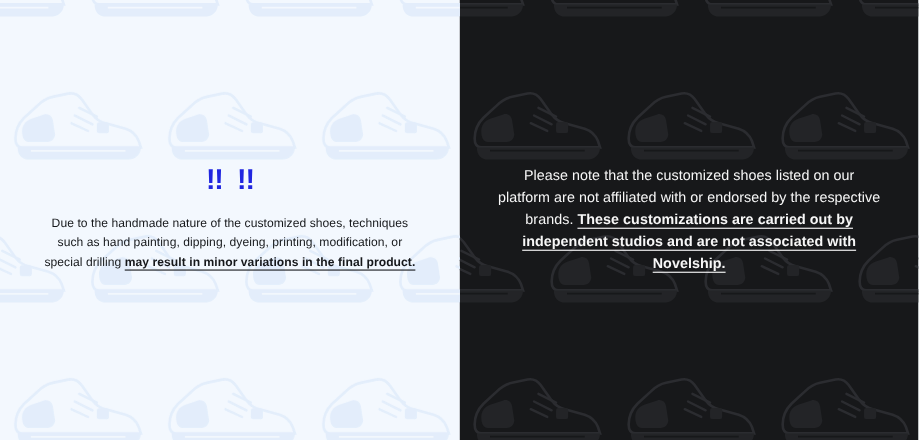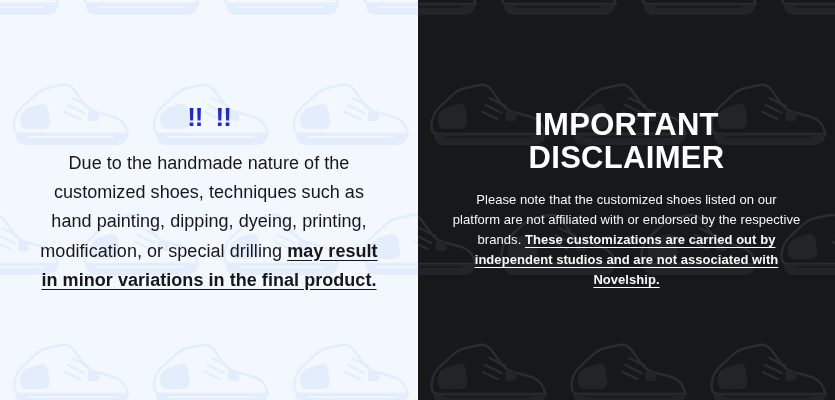--- a/index.html
+++ b/index.html
@@ -75,21 +75,21 @@
     font-size:31px;
     line-height:1.04;
     letter-spacing:0.3px;
     margin-bottom:16px;
     text-align:center;
     white-space:normal;
   }
   .headline-right .hl-line { display:block; }
 
   .body-text {
-    font-size:18px;
+    font-size:11px;
     line-height:1.62;
     letter-spacing:0.05px;
   }
   .body-left  { color:#16181b; }
   .body-right { color:#f7f7f7; font-size:13px; line-height:1.55; }
 
   .emph {
     font-weight:bold;
     text-decoration:underline;
     text-underline-offset:2.5px;
@@ -195,24 +195,20 @@
           <use href="#sneakerD" x="30" y="344"></use>
           <use href="#sneakerD" x="170" y="344"></use>
           <use href="#sneakerD" x="310" y="344"></use>
           <use href="#sneakerD" x="450" y="344"></use>
         </g>
       </svg>
     </div>
 
     <div class="content">
 
-      <h2 class="headline headline-right">
-        <span class="hl-line">IMPORTANT</span>
-        <span class="hl-line">DISCLAIMER</span>
-      </h2>
 
       <p class="body-text body-right">
         <span>Please note that the customized shoes listed on our platform are not affiliated with or endorsed by the respective brands. </span><span class="emph">These customizations are carried out by independent studios and are not associated with Novelship.</span>
       </p>
 
     </div>
   </section>
 
 </div>
 

